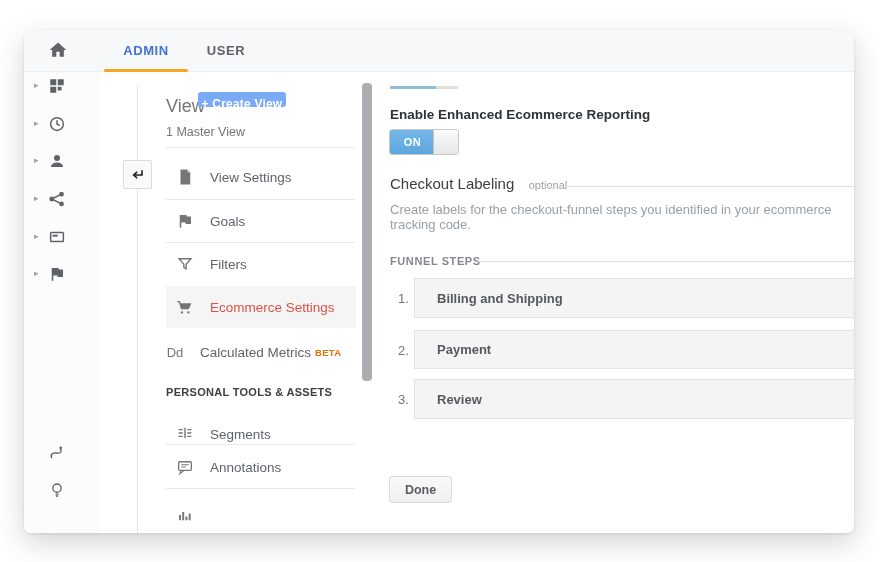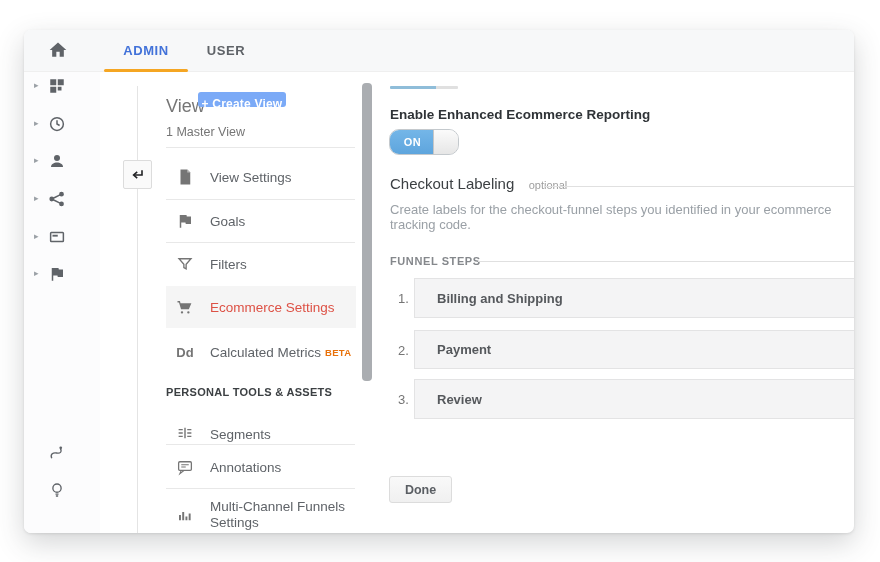--- a/index.html
+++ b/index.html
@@ -32,35 +32,35 @@
   
   .view-label { position:absolute; left:142px; top:66px; font-size:18px; color:#757575;text-align:center; }
   .create-view-btn { position:absolute; left:174px; top:62px; width:88px; height:15px; background:#7baaf7; color:#ffffff; font-size:12px; font-weight:bold; border:none; border-radius:3px; cursor:pointer; line-height:25px; text-align:center; letter-spacing:.2px; }
   .master-view { position:absolute; left:142px; top:95px; font-size:12.5px; color:#757575; }
   .menu-divider { position:absolute; left:142px; width:189px; height:1px; background:#e8e8e8; }
   .menu-row { position:absolute; left:142px; width:190px; display:flex; align-items:center; cursor:pointer; }
   .menu-row .mi { width:18px; height:18px; margin-left:10px; flex:0 0 18px; }
   .menu-row .ml { margin-left:16px; font-size:13.5px; color:#5f6368; }
   .menu-row.active { background:#f5f5f5; }
   .menu-row.active .ml { color:#dd5145; }
-  .dd-glyph { font-size:13px; font-weight:bold; color:#757575; width:18px; margin-left:10px; flex:0 0 18px; text-align:center; }
+  .dd-glyph { font-size:13px; font-weight:normal; color:#757575; width:18px; flex:0 0 18px; text-align:center; }
   .beta { font-size:9.5px; font-weight:bold; color:#e8710a; margin-left:4px; letter-spacing:.3px; }
   .section-header { position:absolute; left:142px; top:356px; font-size:11px; font-weight:bold; color:#3c4043; letter-spacing:.3px; }
   .two-line .ml { width:150px; line-height:1.15; }
 
   .menu-scrollbar { position:absolute; left:338px; top:53px; width:10px; height:298px; background:#aaadb1; border-radius:4px; cursor:pointer; }
 
   
   .cutoff-strip { position:absolute; left:366px; top:56px; width:68px; height:3px; border-radius:1px; overflow:hidden; display:flex; }
   .cutoff-strip .b { width:46px; background:#8fbdd9; }
   .cutoff-strip .g { width:22px; background:#e0e0e0; }
 
   .enable-heading { position:absolute; left:366px; top:77px; font-size:13.5px; font-weight:bold; color:#2f3337; }
 
-  .toggle { position:absolute; left:365px; top:99px; width:70px; height:26px; border:1px solid #c4c9cd; border-radius:10px; overflow:hidden; cursor:pointer; background:linear-gradient(#fdfdfd,#e9e9e9); }
+  .toggle { position:absolute; left:365px; top:99px; width:70px; height:26px; border:1px solid #c4c9cd; border-radius:3px; overflow:hidden; cursor:pointer; background:linear-gradient(#fdfdfd,#e9e9e9); }
   .toggle-on { position:absolute; left:0; top:0; width:45px; height:100%; background:linear-gradient(#74b6e8,#5ea5dd); color:#ffffff; font-size:11px; font-weight:bold; text-align:center; line-height:24px; letter-spacing:.5px; }
   .toggle-knob { position:absolute; right:0; top:0; width:25px; height:100%; background:linear-gradient(#fbfbfb,#e6e6e6); border-left:1px solid #c6c6c6; }
 
   .checkout-row { position:absolute; left:366px; top:145px; white-space:nowrap; }
   .checkout-title { font-size:15px; color:#3c4043; }
   .checkout-optional { font-size:11px; color:#9e9e9e; margin-left:10px; }
   .checkout-line { position:absolute; left:521px; right:0; top:156px; height:1px; background:#e0e0e0; }
   .checkout-desc { position:absolute; left:366px; top:172px; font-size:13px; color:#9aa0a6; }
 
   .funnel-label { position:absolute; left:366px; top:225px; font-size:11px; font-weight:bold; color:#85888c; letter-spacing:.6px; }
@@ -252,21 +252,20 @@
 
     <div class="menu-row two-line" style="top:463px;height:44px;">
       <span class="mi">
         <svg width="18" height="18" viewBox="0 0 24 24" fill="#757575">
             <rect x="4" y="12" width="2.6" height="7"></rect>
             <rect x="8.3" y="8" width="2.6" height="11"></rect>
             <rect x="12.6" y="14" width="2.6" height="5"></rect>
             <rect x="16.9" y="10" width="2.6" height="9"></rect>
           </svg>
       </span>
-      <span class="ml">Multi-Channel Funnels Settings</span>
     </div>
 
     <div class="menu-scrollbar"></div>
   </div>
 
   <div>
     <div class="cutoff-strip">
         <span class="b"></span>
         <span class="g"></span>
       </div>

